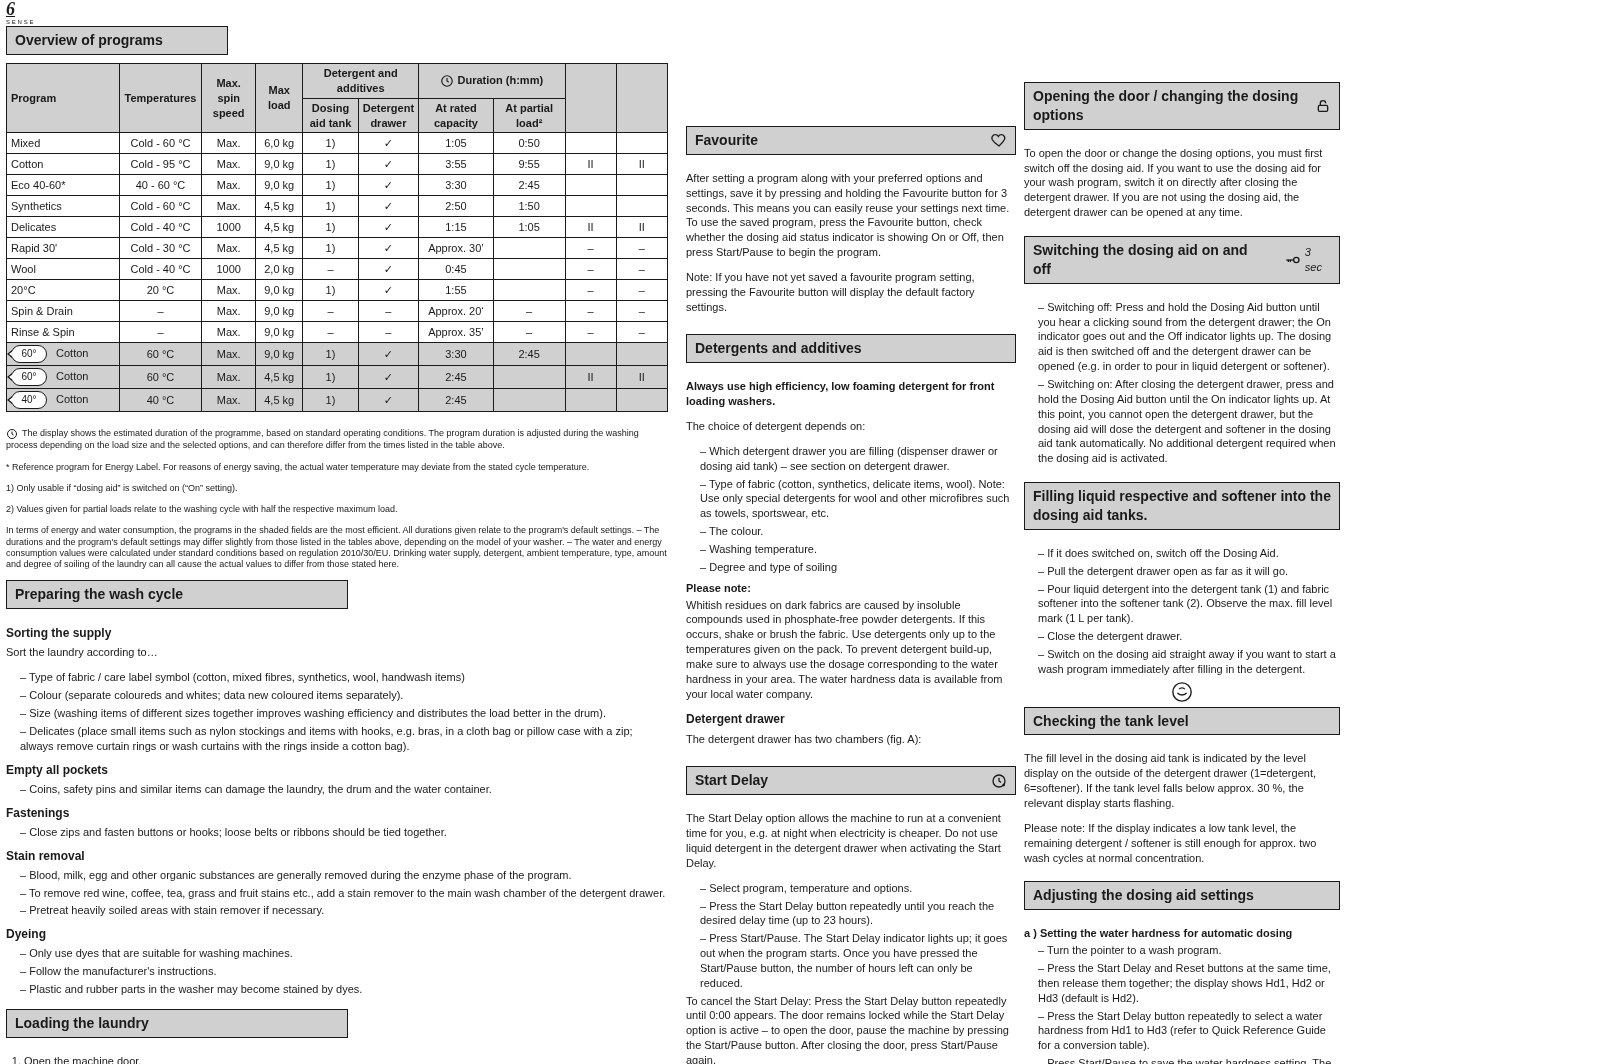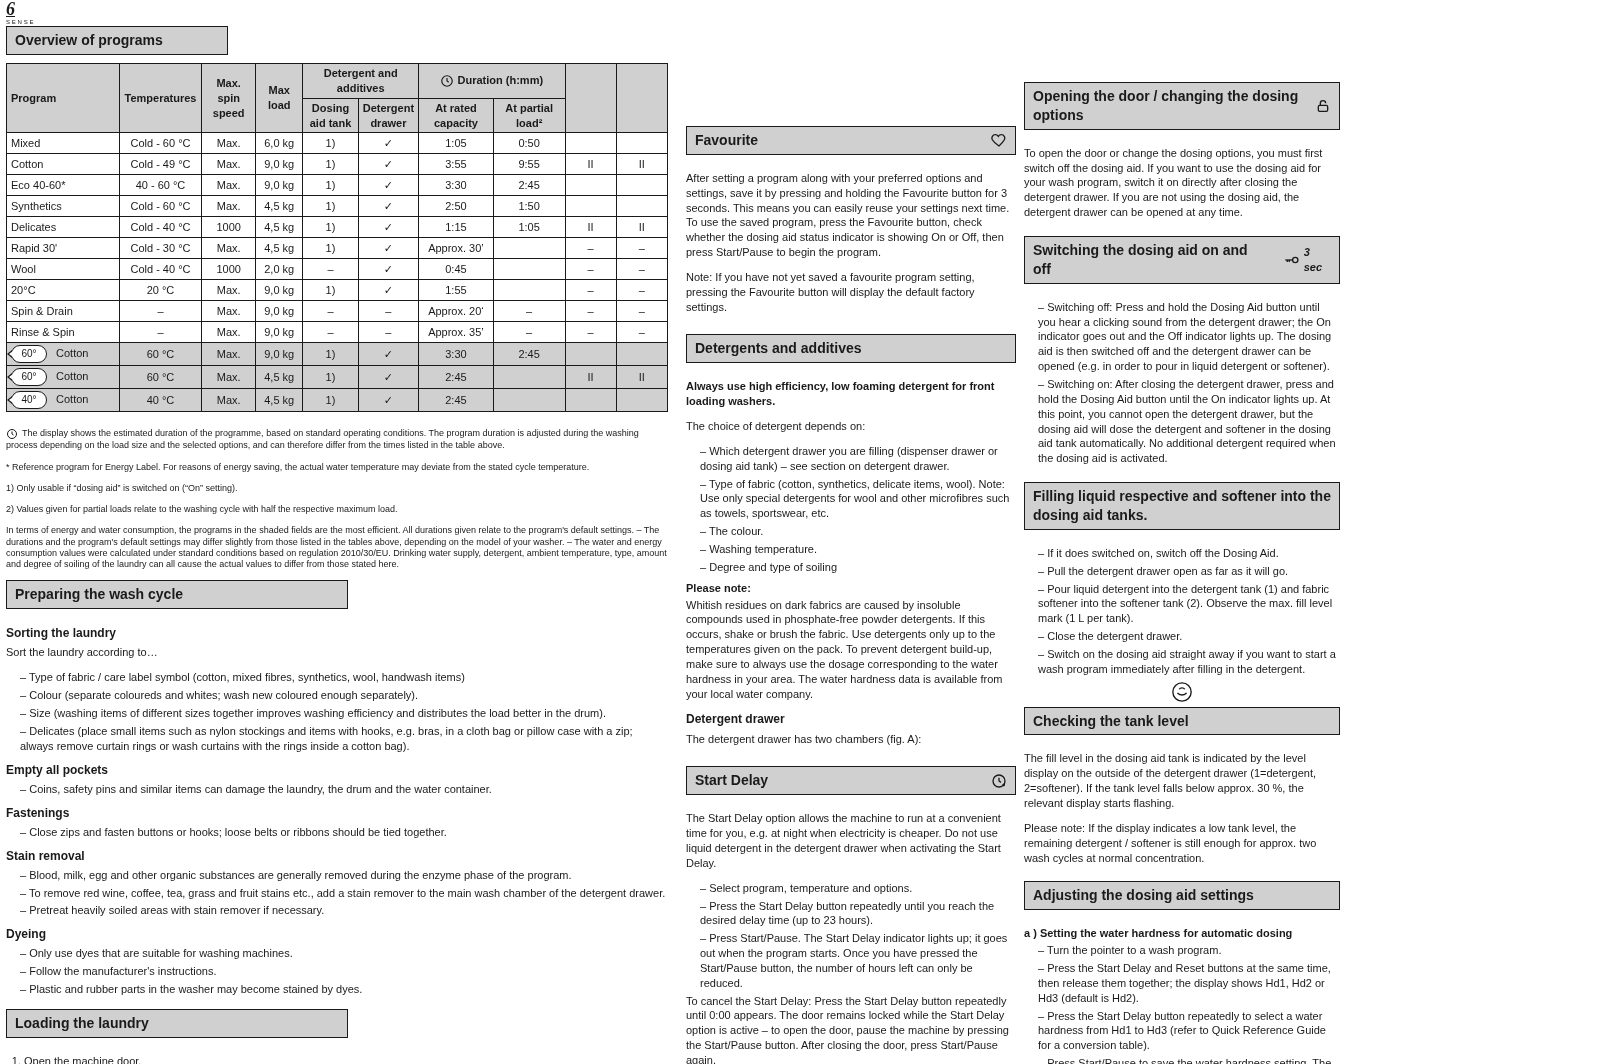--- a/index.html
+++ b/index.html
@@ -33,21 +33,21 @@
   
   .barhead{
     background:var(--shade);
     border:1px solid var(--rule);
     padding:4px 8px;
     font-size:14px;
     font-weight:600;
     display:flex;align-items:center;gap:8px;
   }
   .barhead .spacer{flex:1;}
-  .barhead .iconbox{display:inline-flex;align-items:center;gap:4px;font-size:11px;font-weight:700;}
+  .barhead .iconbox{display:inline-flex;align-items:center;gap:4px;font-size:11px;font-weight:400;}
 
   
   .h-sub{font-weight:700;font-size:12px;margin:8px 0 4px 0;}
   .h-mini{font-weight:700;font-size:11px;margin:6px 0 2px 0;}
 
   
   table.prog{
     border-collapse:collapse;
     width:100%;
     font-size:11px;
@@ -157,21 +157,21 @@
             <td>6,0 kg</td>
             <td>1)</td>
             <td>✓</td>
             <td>1:05</td>
             <td>0:50</td>
             <td></td>
             <td></td>
           </tr>
           <tr>
             <td class="left">Cotton</td>
-            <td>Cold - 49 °C</td>
+            <td>Cold - 95 °C</td>
             <td>Max.</td>
             <td>9,0 kg</td>
             <td>1)</td>
             <td>✓</td>
             <td>3:55</td>
             <td>9:55</td>
             <td>II</td>
             <td>II</td>
           </tr>
           <tr>
@@ -321,25 +321,25 @@
       <p class="xs">* <span>Reference program for Energy Label. For reasons of energy saving, the actual water temperature may deviate from the stated cycle temperature.</span></p>
       <p class="xs">1) <span>Only usable if “dosing aid” is switched on (“On” setting).</span></p>
       <p class="xs">2) <span>Values given for partial loads relate to the washing cycle with half the respective maximum load.</span></p>
       <p class="xs">In terms of energy and water consumption, the programs in the shaded fields are the most efficient. All durations given relate to the program's default settings. – The durations and the program's default settings may differ slightly from those listed in the tables above, depending on the model of your washer. – The water and energy consumption values were calculated under standard conditions based on regulation 2010/30/EU. Drinking water supply, detergent, ambient temperature, type, amount and degree of soiling of the laundry can all cause the actual values to differ from those stated here.</p>
     </div>
 
     <div class="barhead" style="width:324px;margin-top:8px;">
       <span>Preparing the wash cycle</span>
     </div>
     <div class="block small">
-      <div class="h-sub">Sorting the laundry</div>
+      <div class="h-sub">Sorting the supply</div>
       <p>Sort the laundry according to…</p>
       <ul class="dash" id="wash-sort-list">
           <li>Type of fabric / care label symbol (cotton, mixed fibres, synthetics, wool, handwash items)</li>
-          <li>Colour (separate coloureds and whites; wash new coloured enough separately).</li>
+          <li>Colour (separate coloureds and whites; data new coloured items separately).</li>
           <li>Size (washing items of different sizes together improves washing efficiency and distributes the load better in the drum).</li>
           <li>Delicates (place small items such as nylon stockings and items with hooks, e.g. bras, in a cloth bag or pillow case with a zip; always remove curtain rings or wash curtains with the rings inside a cotton bag).</li>
         </ul>
 
       <div class="h-sub">Empty all pockets</div>
       <ul class="dash" id="wash-empty-list">
           <li>Coins, safety pins and similar items can damage the laundry, the drum and the water container.</li>
         </ul>
 
       <div class="h-sub">Fastenings</div>
@@ -486,21 +486,21 @@
             <circle cx="12" cy="12" r="10"></circle>
             <path d="M7 13c2 3 8 3 10 0M9 9c1-2 5-2 6 0"></path>
           </svg>
       </span>
     </div>
 
     <div class="barhead" style="margin-top:4px">
       <span>Checking the tank level</span>
     </div>
     <div class="block small">
-      <p>The fill level in the dosing aid tank is indicated by the level display on the outside of the detergent drawer (1=detergent, 2=softener). If the tank level falls below approx. 30 %, the relevant display starts flashing.</p>
+      <p>The fill level in the dosing aid tank is indicated by the level display on the outside of the detergent drawer (1=detergent, 6=softener). If the tank level falls below approx. 30 %, the relevant display starts flashing.</p>
       <p>Please note: If the display indicates a low tank level, the remaining detergent / softener is still enough for approx. two wash cycles at normal concentration.</p>
     </div>
 
     <div class="barhead" style="margin-top:16px">
       <span>Adjusting the dosing aid settings</span>
     </div>
     <div class="block small">
       <div class="h-mini">a ) Setting the water hardness for automatic dosing</div>
       <ul class="dash" id="adj-a">
           <li>Turn the pointer to a wash program.</li>

